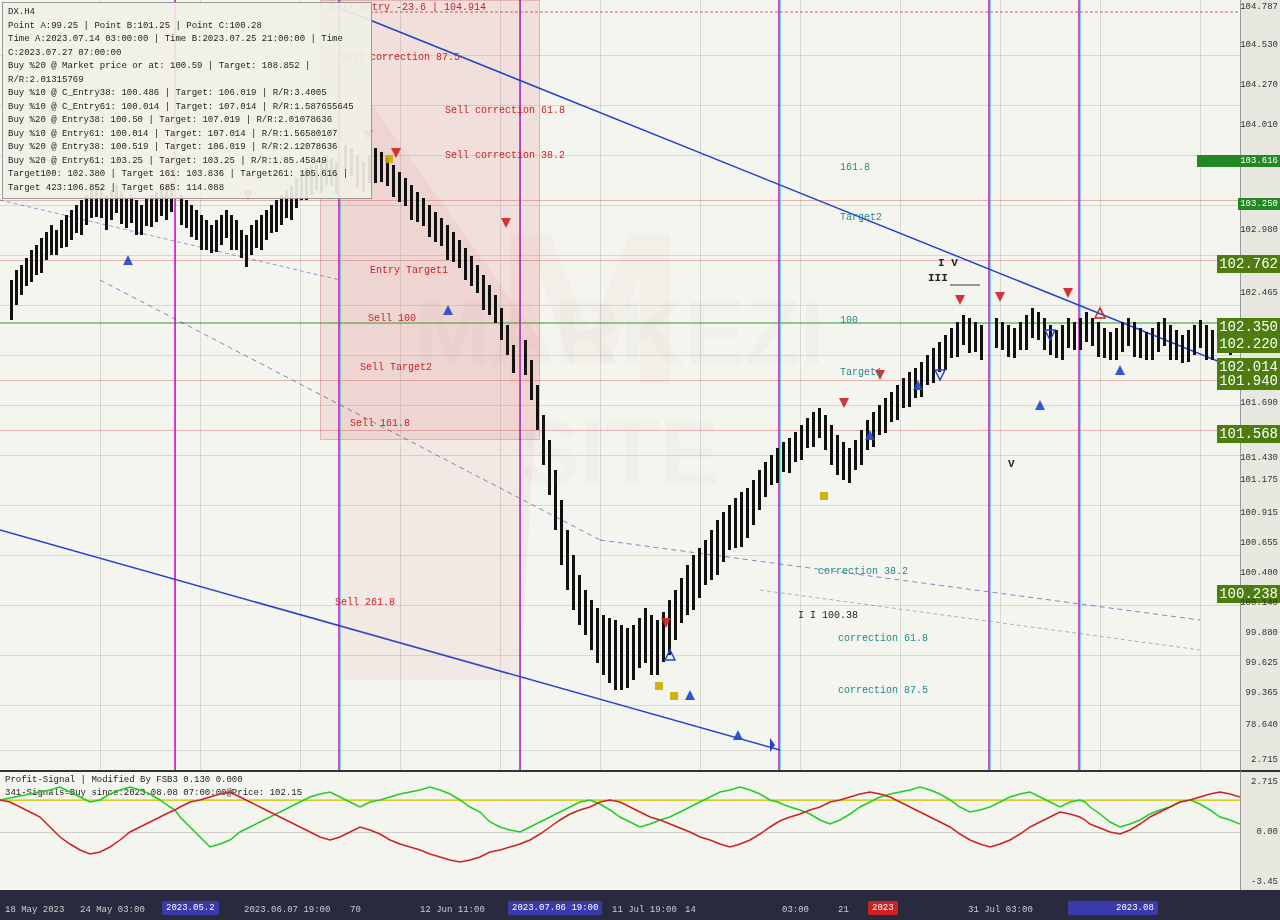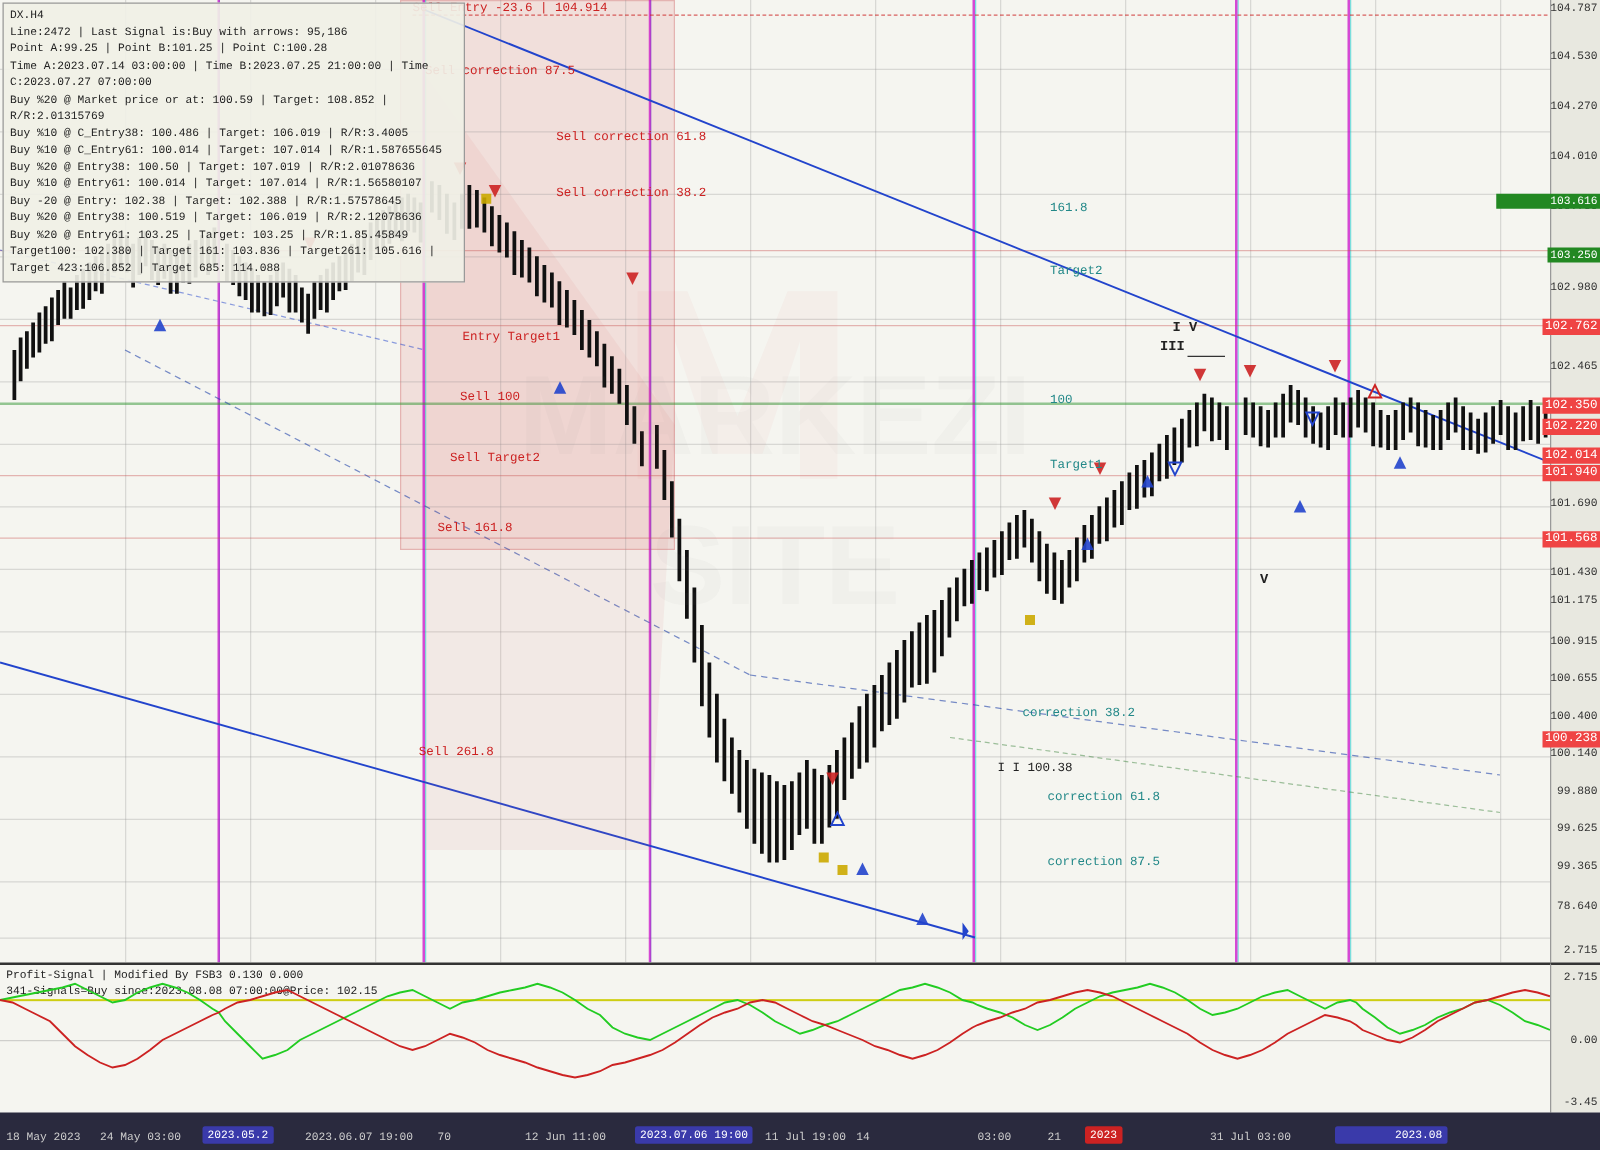--- a/index.html
+++ b/index.html
@@ -111,25 +111,25 @@
 
     
     .price-label {
       position: absolute;
       right: 2px;
       font-size: 9px;
       font-family: 'Courier New', monospace;
       color: #333;
     }
     .price-label-red {
-      background: #ef4444;
+      background: #4d7c0f;
       color: white;
       padding: 1px 2px;
       right: 0;
-      font-size: 10px;
+      font-size: 14px;
     }
     .price-label-green {
       background: #228822;
       color: white;
       padding: 1px 2px;
       right: 0;
       font-size: 9px;
     }
 
     
@@ -588,29 +588,27 @@
     <div class="chart-label label-dark" style="left:798px;top:610px;">I I 100.38</div>
     <div class="chart-label label-teal" style="left:838px;top:633px;">correction 61.8</div>
     <div class="chart-label label-teal" style="left:838px;top:685px;">correction 87.5</div>
 
     <div class="chart-label label-dark" style="left:938px;top:257px;font-size:11px;font-weight:bold;">I V</div>
     <div class="chart-label label-dark" style="left:928px;top:272px;font-size:11px;font-weight:bold;">III</div>
     <div class="chart-label label-dark" style="left:1008px;top:458px;font-size:11px;font-weight:bold;">V</div>
 
     <div id="info-box">
       <div>DX.H4</div>
-      <div>Line:2472  | Last Signal is:Buy with arrows: 95,186</div>
       <div>Point A:99.25 | Point B:101.25 | Point C:100.28</div>
       <div>Time A:2023.07.14 03:00:00 | Time B:2023.07.25 21:00:00 | Time C:2023.07.27 07:00:00</div>
       <div>Buy %20 @ Market price or at: 100.59 | Target: 108.852 | R/R:2.01315769</div>
       <div>Buy %10 @ C_Entry38: 100.486 | Target: 106.019 | R/R:3.4005</div>
       <div>Buy %10 @ C_Entry61: 100.014 | Target: 107.014 | R/R:1.587655645</div>
       <div>Buy %20 @ Entry38: 100.50 | Target: 107.019 | R/R:2.01078636</div>
       <div>Buy %10 @ Entry61: 100.014 | Target: 107.014 | R/R:1.56580107</div>
-      <div>Buy -20 @ Entry: 102.38 | Target: 102.388 | R/R:1.57578645</div>
       <div>Buy %20 @ Entry38: 100.519 | Target: 106.019 | R/R:2.12078636</div>
       <div>Buy %20 @ Entry61: 103.25 | Target: 103.25 | R/R:1.85.45849</div>
       <div>Target100: 102.380 | Target 161: 103.836 | Target261: 105.616 | Target 423:106.852 | Target 685: 114.088</div>
     </div>
   </div>
 
   <div id="price-axis">
     <div class="price-label" style="top:2px;margin-left:36px;">104.787</div>
     <div class="price-label" style="top:40px;">104.530</div>
     <div class="price-label" style="top:80px;">104.270</div>

